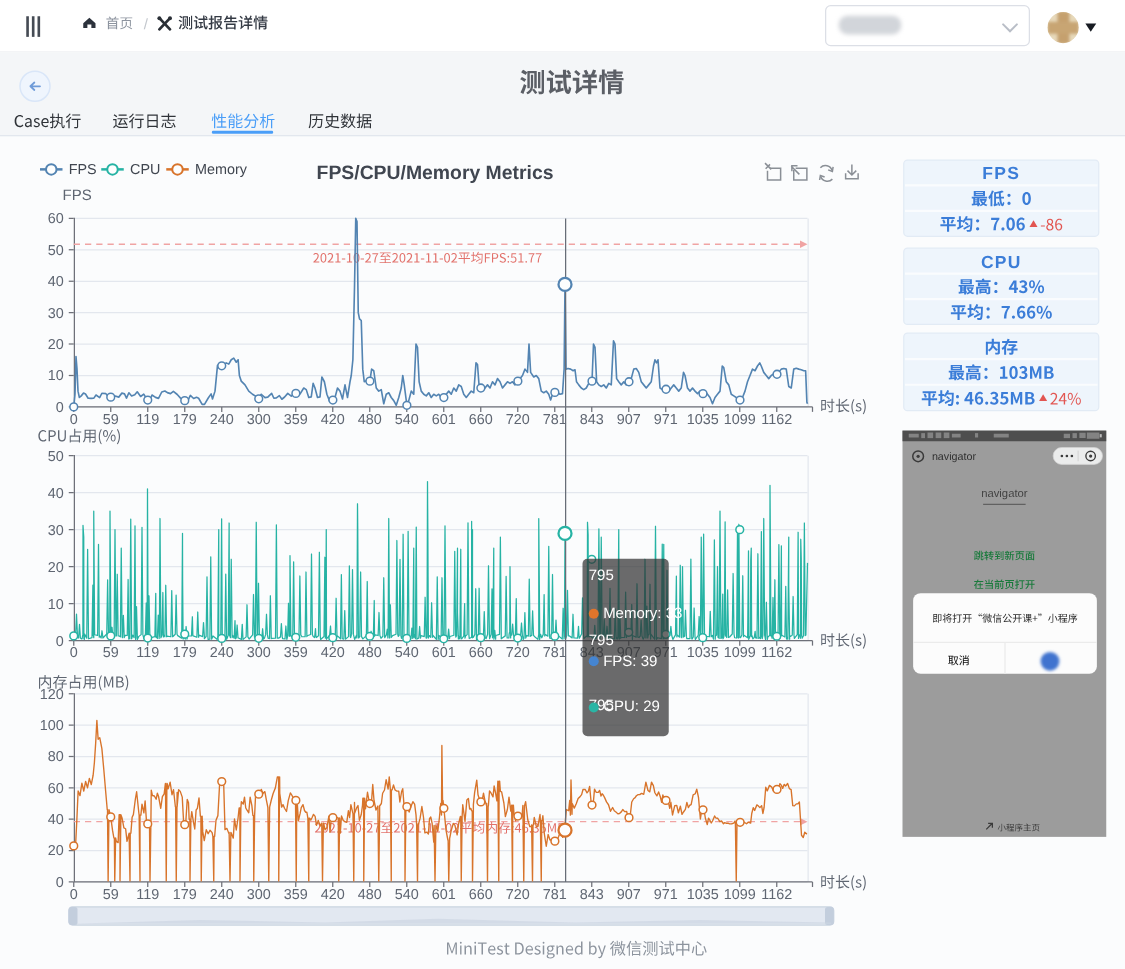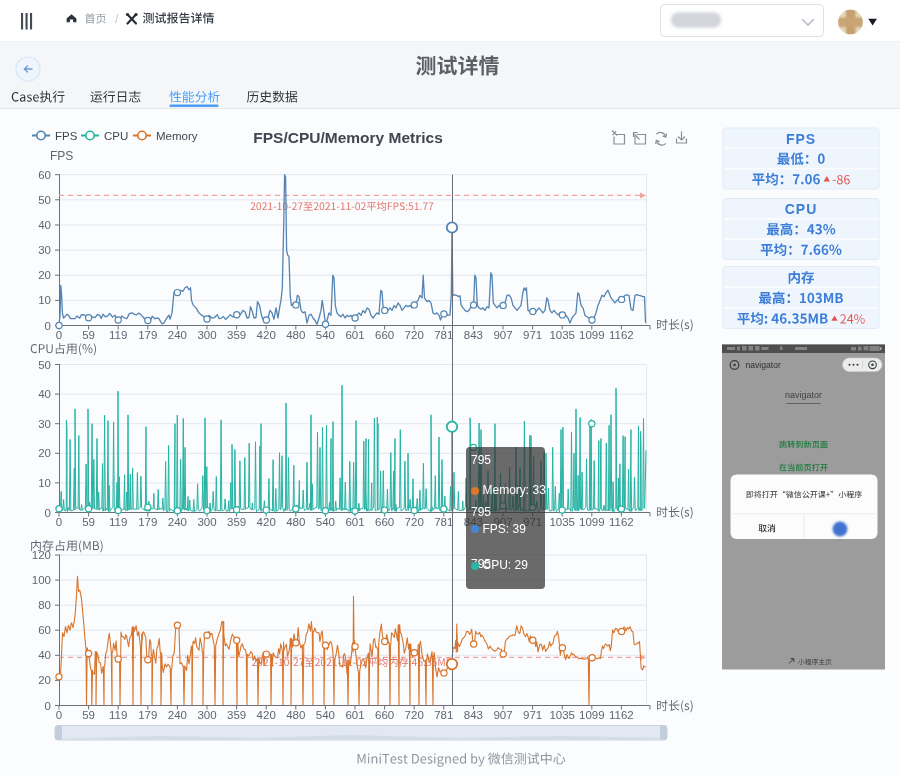--- a/index.html
+++ b/index.html
@@ -1,19 +1,19 @@
 <!DOCTYPE html>
 <html><head><meta charset="utf-8"><style>
 * { margin:0; padding:0; box-sizing:border-box; }
 html,body { width:900px; height:775px; overflow:hidden; font-family:"Liberation Sans",sans-serif; background:#fbfcfd; }
 .hd { position:absolute; left:0; top:0; width:900px; height:42px; background:#fff; border-bottom:1px solid #f0f1f3; }
 .hero { position:absolute; left:0; top:42px; width:900px; height:66.5px; background:#f4f6f8; border-bottom:1px solid #e2e7ee; }
 svg { position:absolute; left:0; top:0; }
 svg text { font-family:"Liberation Sans",sans-serif; }
-.ttwrap { position:absolute; left:466px; top:447px; width:79px; height:142px;
+.ttwrap { position:absolute; left:466px; top:447px; width:69px; height:142px;
   background:rgba(50,50,50,0.72); border-radius:4px; z-index:5; }
 .ln { position:absolute; left:5px; font-size:12px; line-height:14px; color:#fff; white-space:nowrap; }
 .dot { display:inline-block; width:8px; height:8px; border-radius:50%; margin-right:3.5px; vertical-align:-0.5px; }
 </style></head>
 <body>
 <div class="hd"></div>
 <div class="hero"></div>
 <svg width="900" height="775" style="position:absolute;left:0;top:0">
     <defs>
       <filter id="blur1" x="-50%" y="-50%" width="200%" height="200%">

